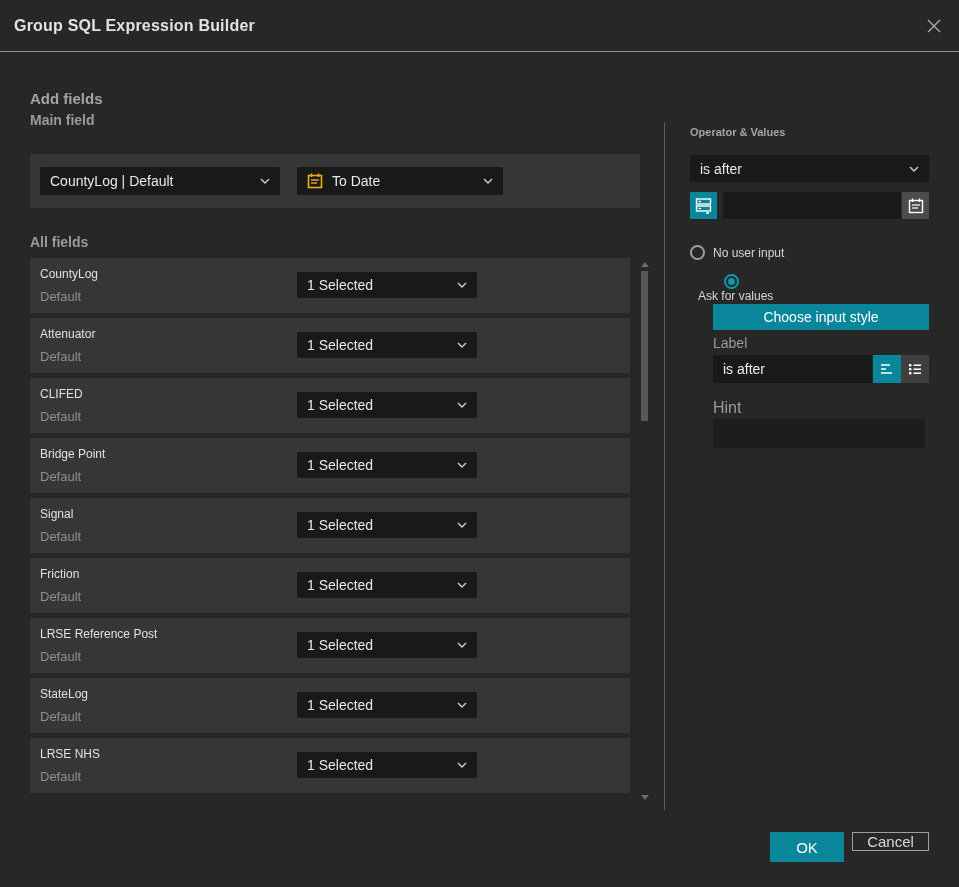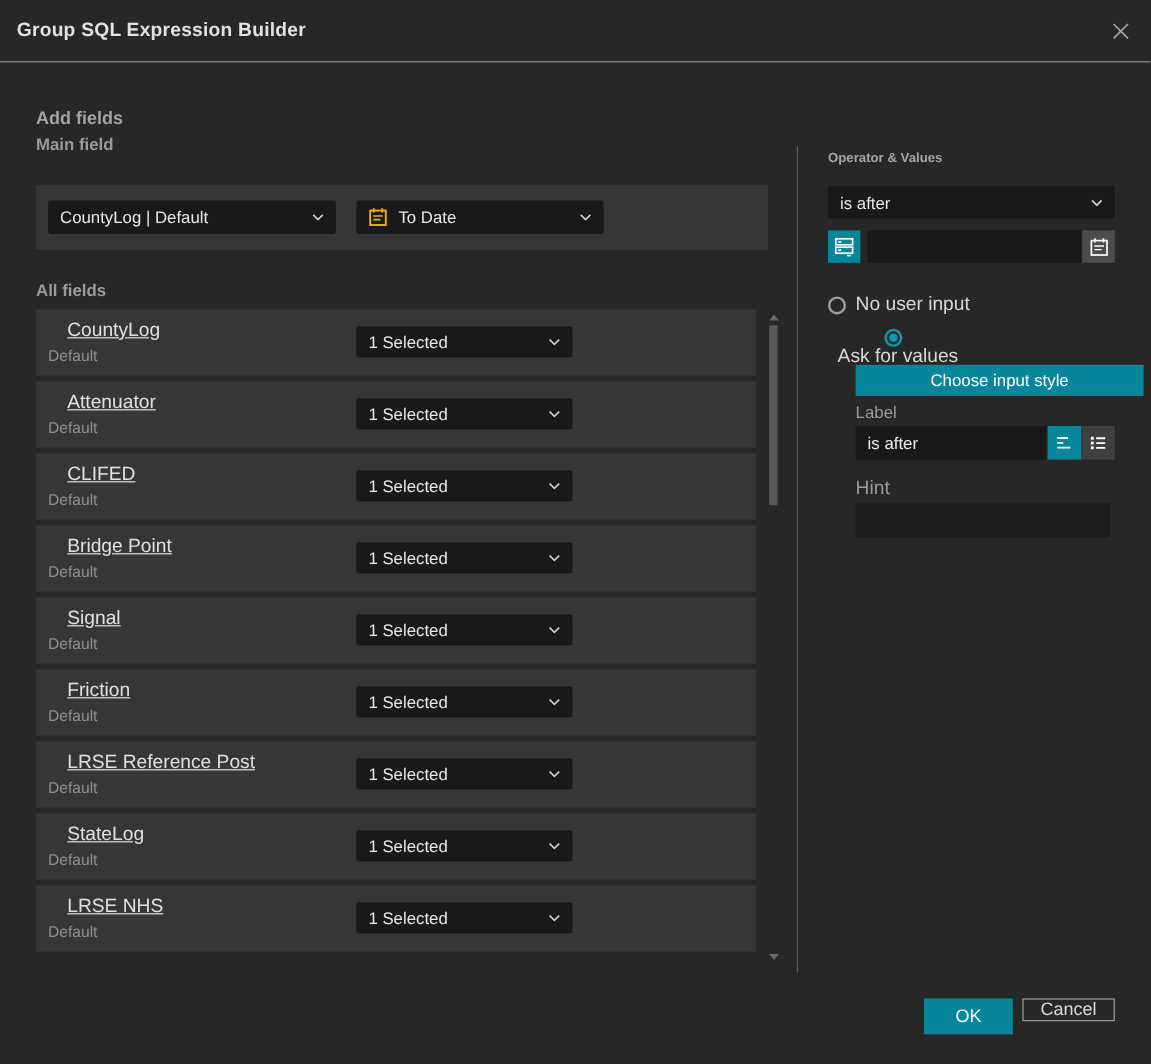--- a/index.html
+++ b/index.html
@@ -41,21 +41,21 @@
   .dropdown .spacer { flex:1 1 auto; }
   .dd-main1 { position:absolute; left:10px; top:13px; width:240px; height:28px; }
   .dd-main2 { position:absolute; left:267px; top:13px; width:206px; height:28px; }
   .dd-main2 .cal-gold { margin-right:9px; display:flex; }
 
   
   .rows-container { position:absolute; left:30px; top:258px; width:600px; }
   .field-row {
     position:relative; height:55px; margin-bottom:5px; background:#363636;
   }
-  .row-name { position:absolute; left:26px; top:9px; font-size:16px; color:#e0e0e0;text-decoration:underline; }
+  .row-name { position:absolute; left:10px; top:9px; font-size:12px; color:#e0e0e0; }
   .row-sub  { position:absolute; left:10px; top:31px; font-size:13px; color:#8f8f8f; }
   .row-dd   { position:absolute; left:267px; top:14px; width:180px; height:26px; }
 
   
   .scrollbar { position:absolute; left:640px; top:258px; width:10px; height:546px; }
   .scroll-up, .scroll-down {
     position:absolute; left:1px; width:0; height:0;
     border-left:4px solid transparent; border-right:4px solid transparent;
   }
   .scroll-up   { top:4px;    border-bottom:5px solid #6a6a6a; }
@@ -81,24 +81,24 @@
 
   .radio-row { position:absolute; left:690px; display:flex; align-items:center; cursor:pointer; }
   .radio-row.r1 { top:245px; }
   .radio-row.r2 { top:274px;flex-direction:column; }
   .radio-circle {
     width:15px; height:15px; border-radius:50%; border:2px solid #9e9e9e;
     display:flex; align-items:center; justify-content:center; flex:0 0 auto;
   }
   .radio-circle.selected { border-color:#0a9cb4; }
   .radio-circle.selected::after { content:""; width:7px; height:7px; border-radius:50%; background:#0a9cb4; }
-  .radio-label { margin-left:8px; font-size:16px; color:#d8d8d8;text-align:center; }
+  .radio-label { margin-left:8px; font-size:12px; color:#d8d8d8;text-align:center; }
 
   .choose-btn {
-    position:absolute; left:713px; top:304px; width:240px; height:26px;
+    position:absolute; left:713px; top:304px; width:216px; height:26px;
     background:#0a869b; color:#fff; font-size:14px; border:none; cursor:pointer;
     display:flex; align-items:center; justify-content:center;
     font-family:"Liberation Sans", sans-serif;
   }
   .cap-label { left:713px; top:335px; font-weight:normal; font-size:14px; }
   .cap-hint  { left:713px; top:399px; font-weight:normal; font-size:16px; }
   .label-input {
     position:absolute; left:713px; top:355px; width:159px; height:28px;
     background:#191919; border:none; color:#eee; font-size:14px; padding:0 10px;
     font-family:"Liberation Sans", sans-serif;

